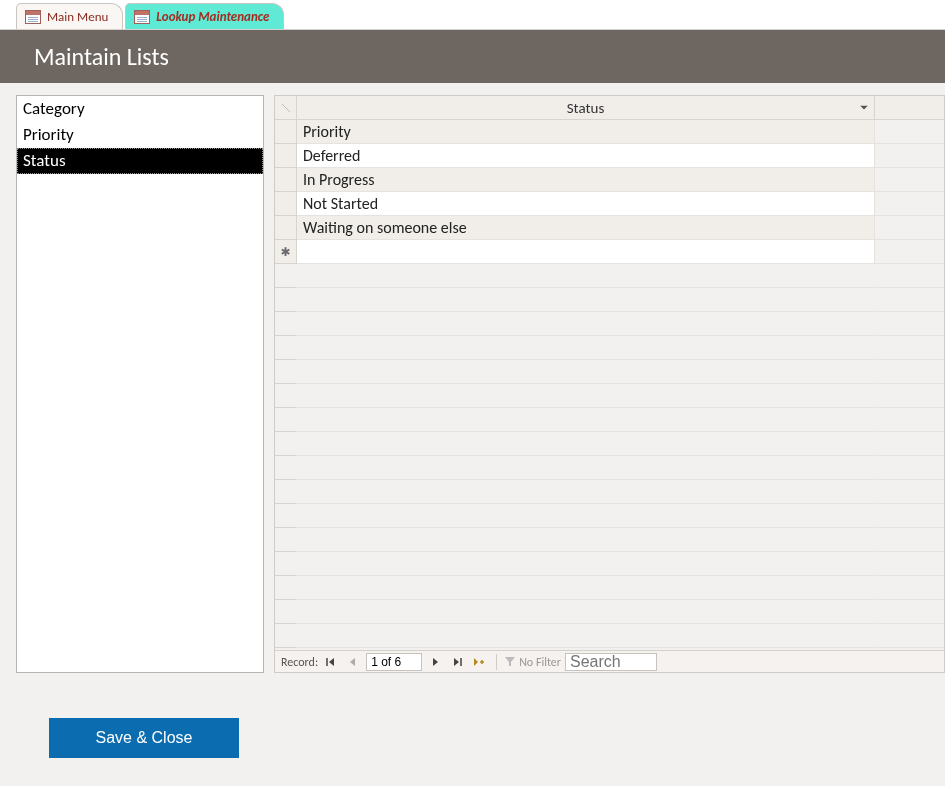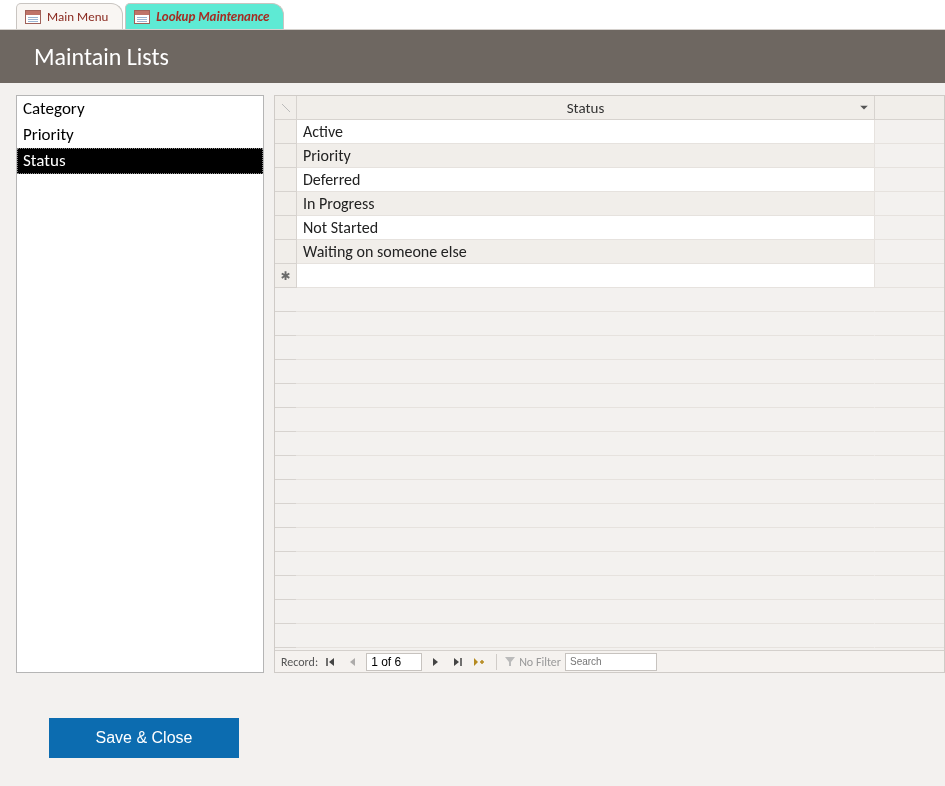--- a/index.html
+++ b/index.html
@@ -212,21 +212,21 @@
     width: 1px; height: 16px;
     background: #d0ccc8;
     margin: 0 4px;
   }
   .no-filter { color: #999; display:flex; align-items:center; gap:4px; }
   .search-box {
     border: 1px solid #c7c3bf;
     background:#fff;
     width: 92px;
     height: 18px;
-    font-size: 10px;
+    font-size: 16px;
     padding: 1px 4px;
     color: #888;
   }
   
   .save-btn {
     position: absolute;
     left: 20px;
     top: 718px;
     width: 190px;
     height: 40px;
@@ -277,25 +277,20 @@
           <span>Status</span>
           <span class="dropdown-glyph">
             <svg width="8" height="5" viewBox="0 0 8 5">
                 <path d="M0 0 L4 4 L8 0 Z" fill="#555"></path>
               </svg>
           </span>
         </div>
         <div class="col-head-rest"></div>
       </div>
       <div id="data-rows">
-          <div class="grid-row">
-            <div class="row-selector"></div>
-            <div class="cell">Active</div>
-            <div class="cell-rest"></div>
-          </div>
           <div class="grid-row alt">
             <div class="row-selector"></div>
             <div class="cell">Priority</div>
             <div class="cell-rest"></div>
           </div>
           <div class="grid-row">
             <div class="row-selector"></div>
             <div class="cell">Deferred</div>
             <div class="cell-rest"></div>
           </div>

